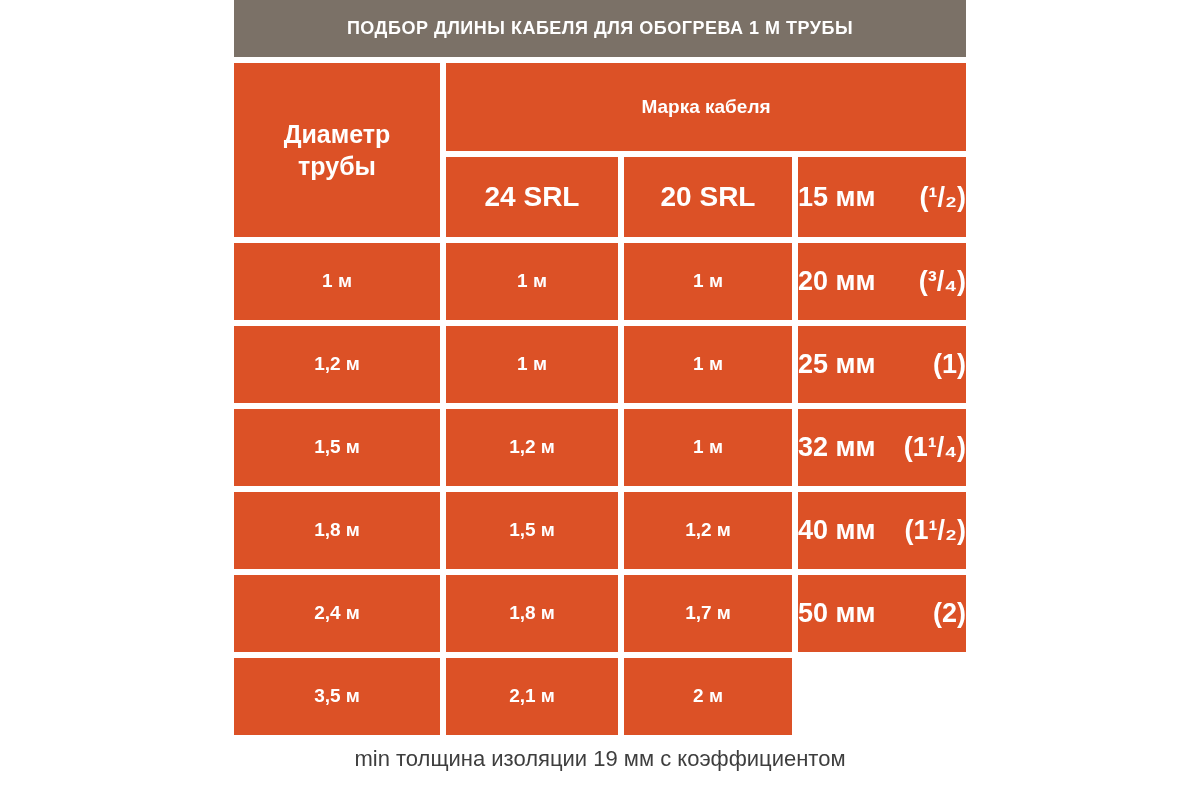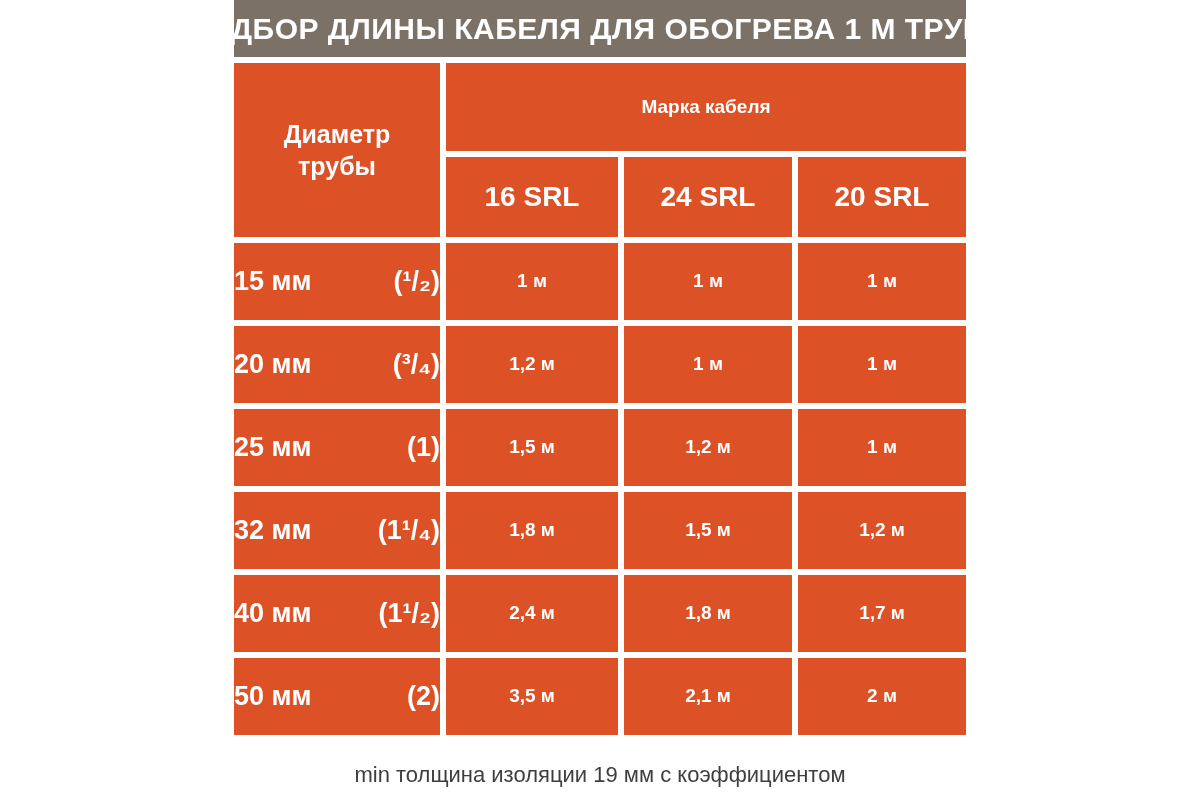--- a/index.html
+++ b/index.html
@@ -15,21 +15,21 @@
     padding-top: 0;
   }
   .title-bar {
     height: 57px;
     background: var(--title-bar, #7B7167);
     color: #FFFFFF;
     display: flex;
     align-items: center;
     justify-content: center;
     font-weight: 700;
-    font-size: 30px;
+    font-size: 18px;
     letter-spacing: 0.5px;
     white-space: nowrap;
   }
   .grid {
     margin-top: 6px;
     display: grid;
     grid-template-columns: 206px 172px 168px 168px;
     grid-template-rows: 88px 80px repeat(6, 77px);
     gap: 6px;
   }
@@ -49,21 +49,21 @@
     white-space: pre-line;
     text-align: center;
     font-size: 25px;
     line-height: 1.3;
   }
   .group { grid-column: 2 / span 3; grid-row: 1; }
   .colhead { font-size: 28px; }
   .diam { font-size: 27px; justify-content: space-between; }
   .paren { font-weight: 700; }
   .footer {
-    margin-top: 26px;
+    margin-top: 10px;
     text-align: center;
     color: var(--footnote-text, #3E3E3E);
     font-size: 22px;
     line-height: 1.25;
     font-weight: 400;
   }
 </style>
 </head>
 <body>
 
@@ -72,21 +72,20 @@
   <div class="title-bar">
     <span>ПОДБОР ДЛИНЫ КАБЕЛЯ ДЛЯ ОБОГРЕВА 1 М ТРУБЫ</span>
   </div>
 
   <div class="grid">
 
     <div class="cell corner">Диаметр
 трубы</div>
     <div class="cell group">Марка кабеля</div>
 
-    <div class="cell colhead">16 SRL</div>
     <div class="cell colhead">24 SRL</div>
     <div class="cell colhead">20 SRL</div>
 
     <div class="cell diam">
         <span>15 мм</span>
         <span class="paren">(¹/₂)</span>
       </div>
     <div class="cell">1 м</div>
     <div class="cell">1 м</div>
     <div class="cell">1 м</div>

